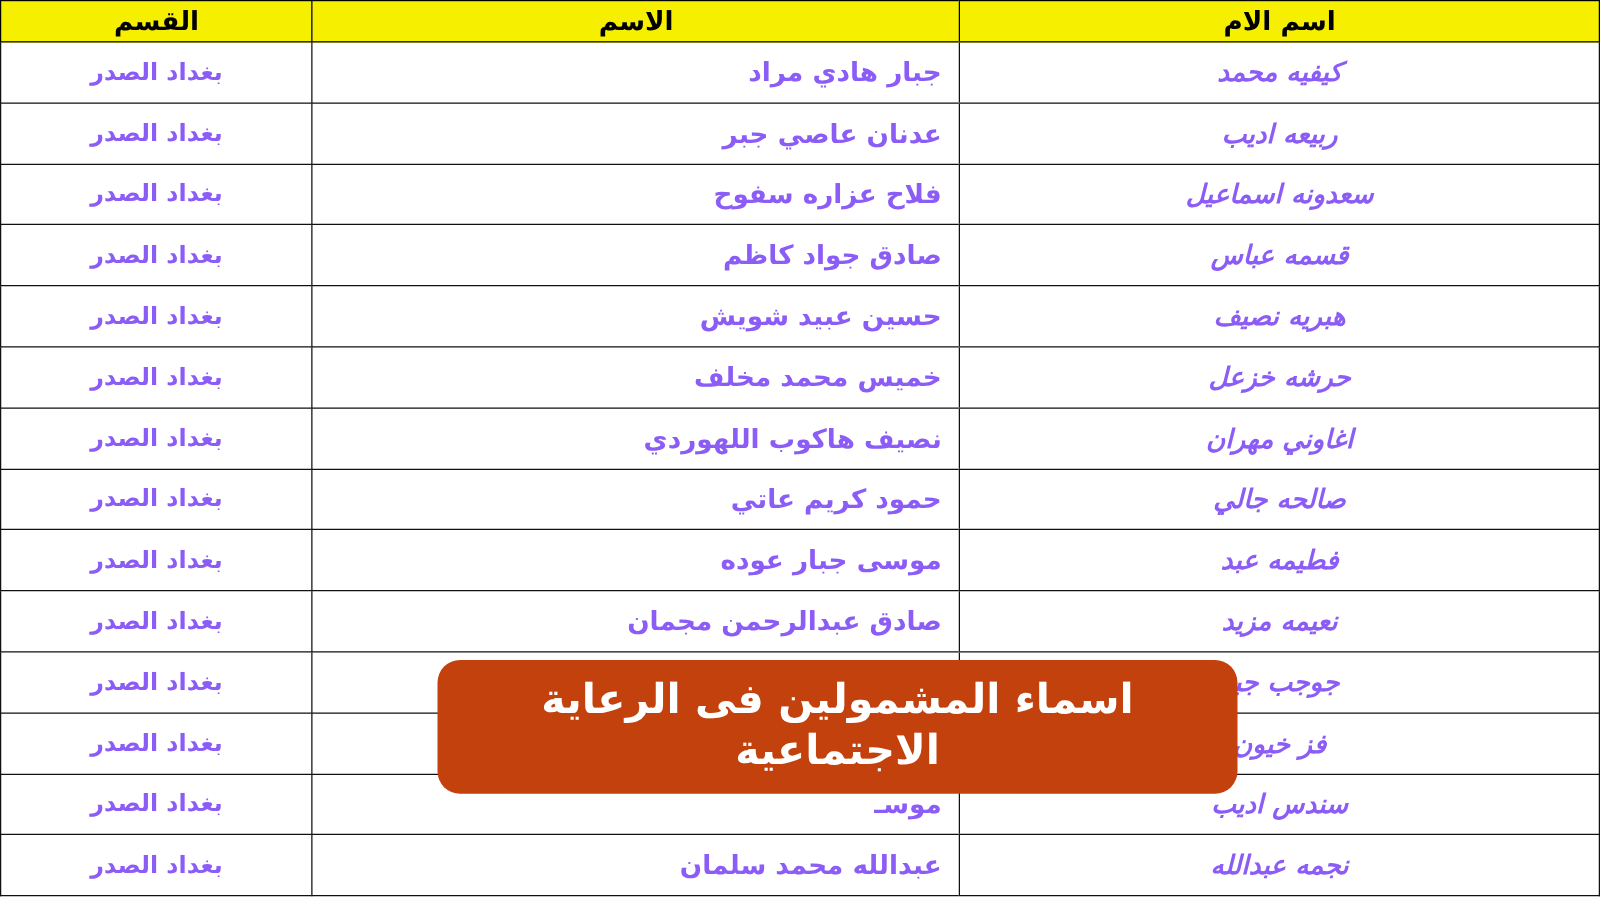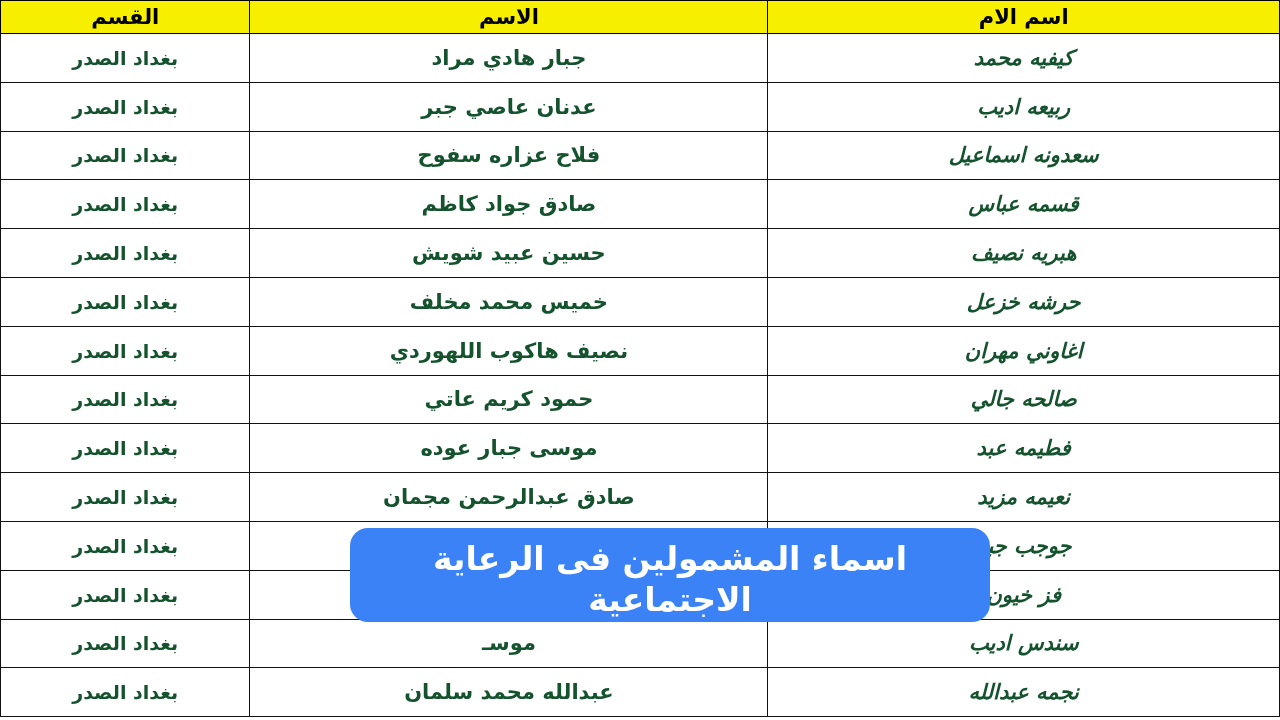--- a/index.html
+++ b/index.html
@@ -45,54 +45,54 @@
     vertical-align: middle;
     white-space: nowrap;
   }
 
   tbody td {
     height: 47.8px;
     padding: 0 14px;
     border: 1px solid #111111;
     font-size: 21px;
     font-weight: bold;
-    color: #14532d;
+    color: #8b5cf6;
     text-align: center;
     vertical-align: middle;
     white-space: nowrap;
     overflow: hidden;
   }
 
   tbody td.cell-dept {
     font-size: 19px;
     text-align: center;
   }
   tbody td.cell-name {
-    text-align: center;
+    text-align: right;
   }
   tbody td.cell-mother {
     text-align: center;
   }
 
   
   table.names-table tr > td:first-child { border-left: none; font-style: italic; }
   table.names-table tr > td:last-child { border-right: none; }
   table.names-table tr > th:first-child { border-left: none; }
   table.names-table tr > th:last-child { border-right: none; margin-top: 44px; }
 
   .overlay-banner {
     position: absolute;
     left: 350px;
     top: 528px;
     width: 640px;
     box-sizing: border-box;
-    background: #3b82f6;
+    background: #c2410c;
     color: #ffffff;
     border-radius: 18px;
-    padding: 10px 18px 1px 18px;
+    padding: 10px 18px 14px 18px;
     text-align: center;
     font-size: 33px;
     font-weight: bold;
     line-height: 1.25;
     direction: rtl;
     letter-spacing: 0px;
   }
 </style>
 </head>
 <body>

